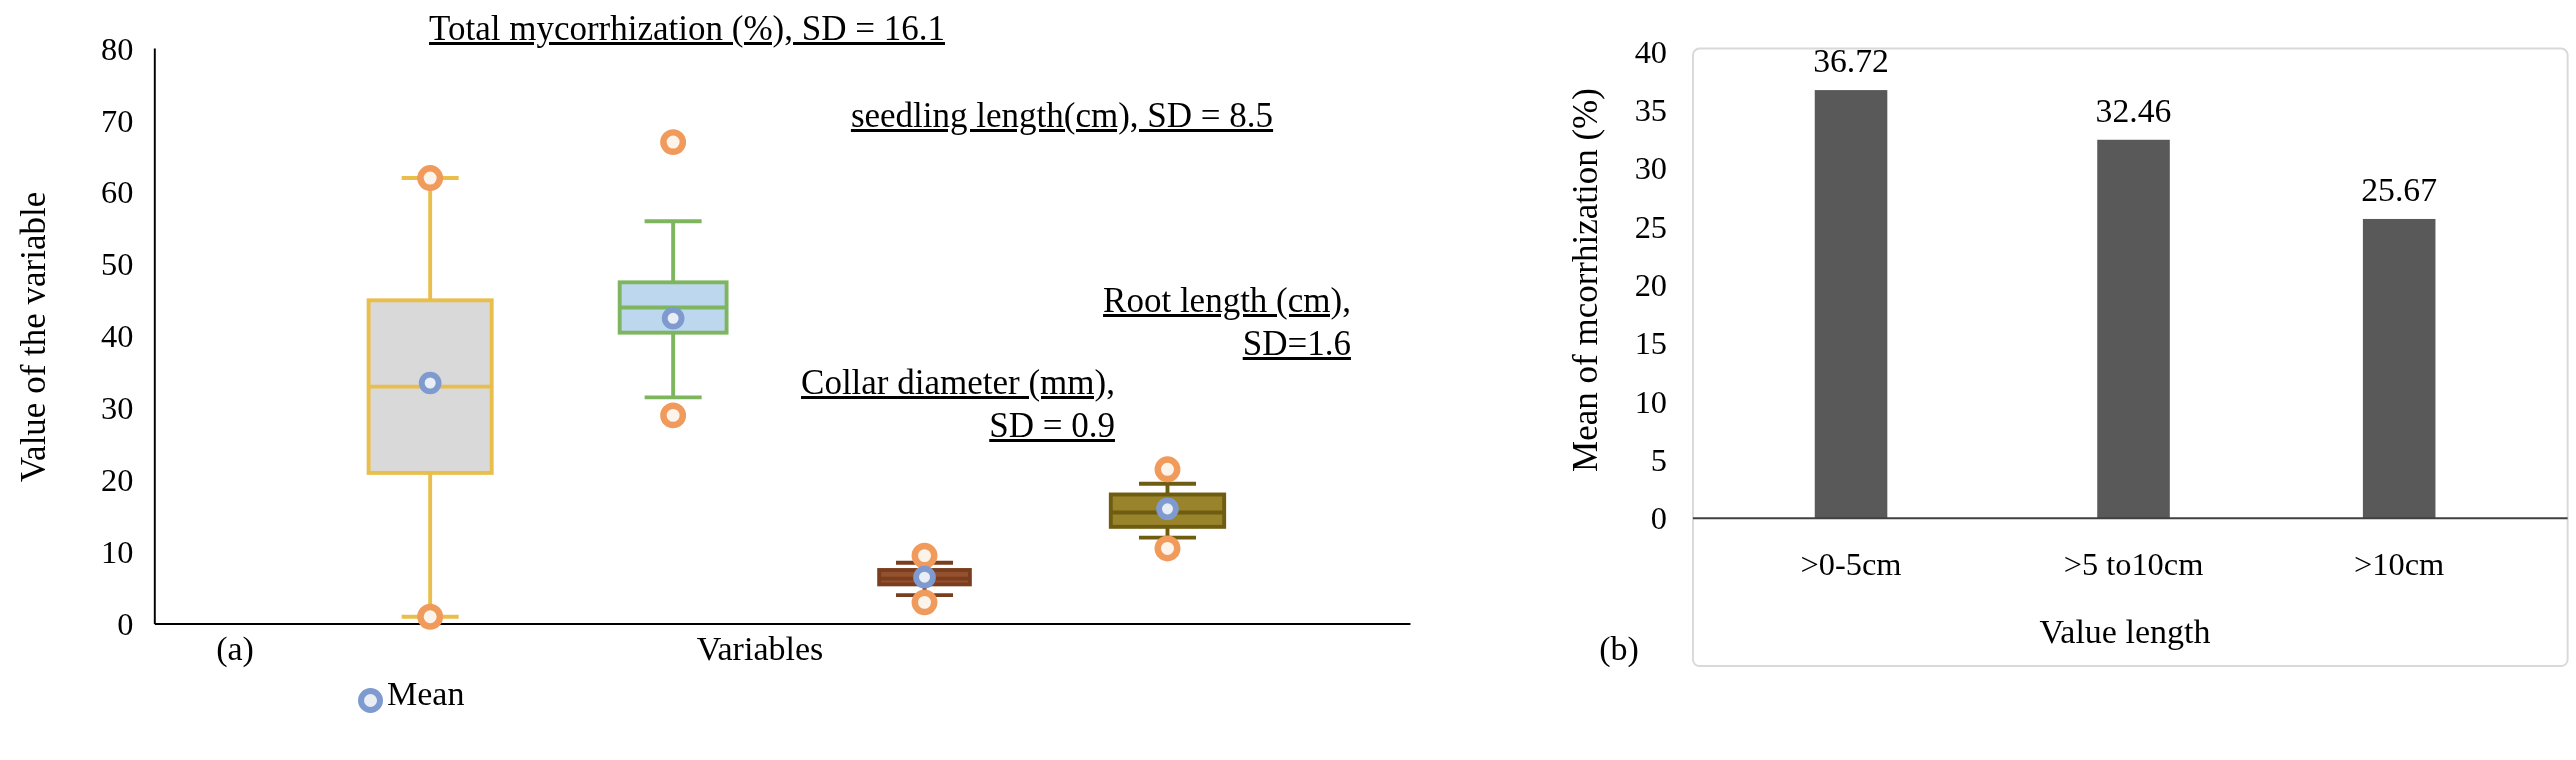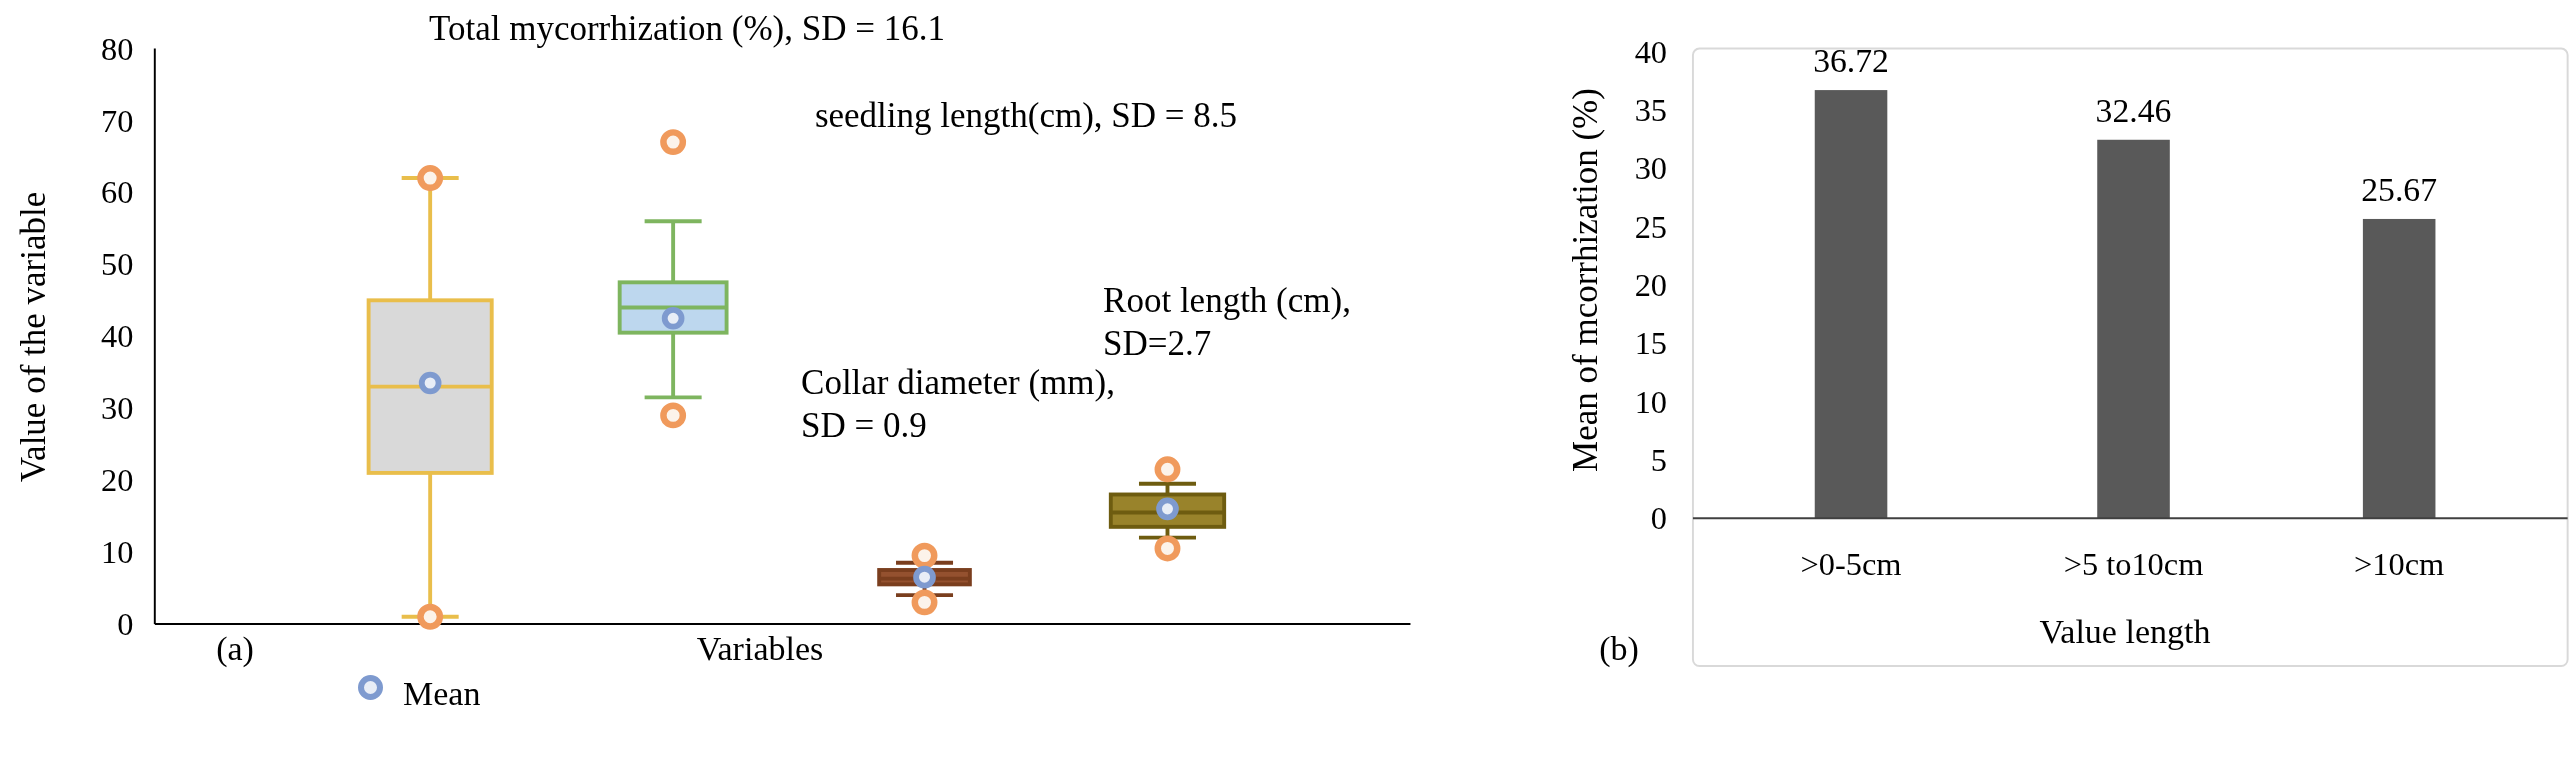--- a/index.html
+++ b/index.html
@@ -1,23 +1,23 @@
 <!DOCTYPE html>
 <html style="font-size:10.4px"><head>
 <meta charset="utf-8">
 <style>
   html,body{margin:0;padding:0;background:#fff;}
   body{font-family:"Liberation Serif","DejaVu Serif",serif;color:#000;}
   .stage{position:relative;width:2576px;height:760px;background:#fff;overflow:hidden;}
   #chart-svg{position:absolute;left:0;top:0;}
-  .annot{position:absolute;transform:translateX(-50%);text-align:left;font-size:35px;line-height:1.22;white-space:pre-line;}
+  .annot{position:absolute;transform:translateX(-50%);text-align:right;font-size:35px;line-height:1.22;white-space:pre-line;text-decoration:underline;}
   .vtitle{position:absolute;transform:translate(-50%,-50%) rotate(-90deg);white-space:nowrap;font-size:35px;}
   .plainlabel{position:absolute;transform:translateX(-50%);font-size:34px;white-space:nowrap;}
   .legend{position:absolute;display:flex;align-items:center;gap:78px;font-size:34px;}
-  .legend-item{display:flex;align-items:flex-start;gap:20px;}
+  .legend-item{display:flex;align-items:flex-end;gap:4px;}
   .dot{display:inline-block;width:13px;height:13px;border-radius:50%;box-sizing:content-box;}
   .dot-mean{border:6.5px solid #7E9ACF;background:#E8EDF6;}
   .dot-minmax{border:7.1px solid #F09A5C;background:#FCF3EA;}
 </style>
 </head>
 <body>
 
 <div class="stage">
 
   <svg id="chart-svg" width="2576" height="760" viewBox="0 0 3974 1173">
@@ -86,25 +86,25 @@
       <text x="3292" y="888" text-anchor="middle" font-size="50" font-family="&quot;Liberation Serif&quot;,&quot;DejaVu Serif&quot;,serif" fill="#000">&gt;5 to10cm</text>
       <rect x="3646" y="337.93999999999994" width="112" height="462.06000000000006" fill="#595959"></rect>
       <text x="3702" y="309.93999999999994" text-anchor="middle" font-size="52" font-family="&quot;Liberation Serif&quot;,&quot;DejaVu Serif&quot;,serif" fill="#000">25.67</text>
       <text x="3702" y="888" text-anchor="middle" font-size="50" font-family="&quot;Liberation Serif&quot;,&quot;DejaVu Serif&quot;,serif" fill="#000">&gt;10cm</text>
       <line x1="2612" y1="800" x2="3962" y2="800" stroke="#404040" stroke-width="3"></line>
     </svg>
 
   <div class="vtitle" style="left:34px;top:337px">Value of the variable</div>
 
   <div class="annot" style="left:687px;top:7.8px">Total mycorrhization (%), SD = 16.1</div>
-  <div class="annot" style="left:1026px;top:95px">seedling length(cm), SD = 8.5</div>
+  <div class="annot" style="left:1062px;top:95px">seedling length(cm), SD = 8.5</div>
   <div class="annot" style="left:958px;top:362px">Collar diameter (mm),
 SD = 0.9</div>
   <div class="annot" style="left:1227px;top:280px">Root length (cm),
-SD=2.7</div>
+SD=1.6</div>
 
   <div class="plainlabel" style="left:235px;top:630px">(a)</div>
   <div class="plainlabel" style="left:760px;top:630px">Variables</div>
 
   <div class="legend" style="left:358px;top:675px">
     <div class="legend-item">
       <span class="dot dot-mean"></span>
       <span>Mean</span>
     </div>
   </div>

